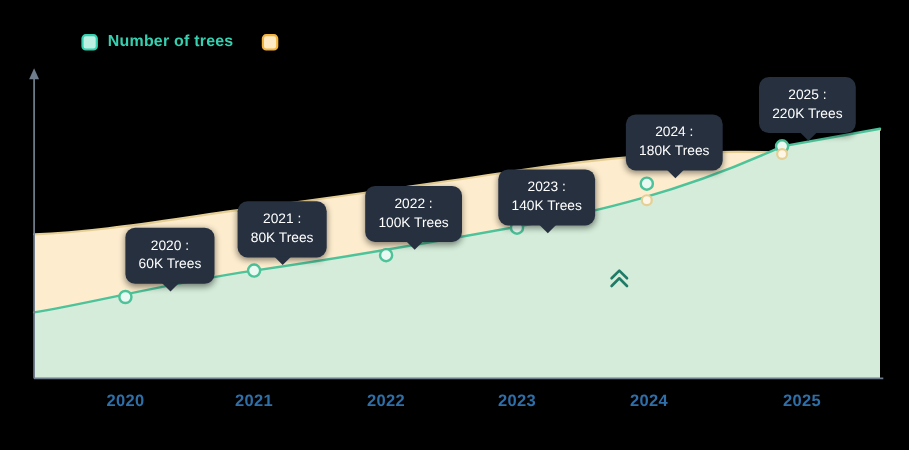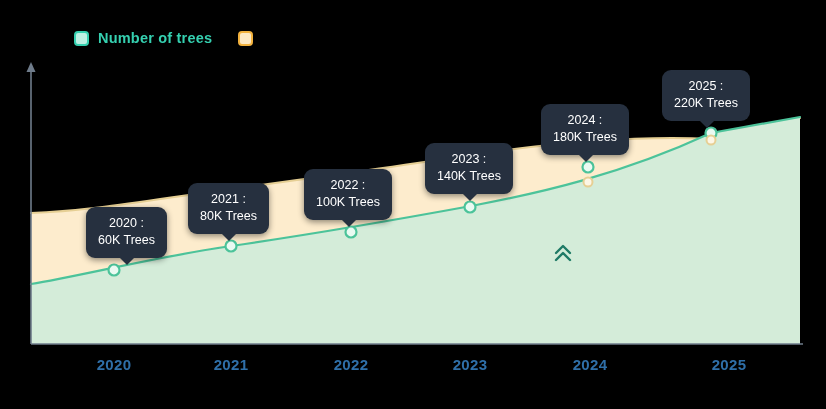--- a/index.html
+++ b/index.html
@@ -60,20 +60,21 @@
     background: #26303f;
     color: #ffffff;
     border-radius: 9px;
     padding: 8px 12px 9px;
     font-size: 12.5px;
     line-height: 1.35;
     text-align: center;
     white-space: nowrap;
     z-index: 15;
     box-shadow: 0 2px 6px rgba(0,0,0,.45);
+    margin-left: 28px;
   }
   .tooltip .t-line { display: block; }
   .tooltip:after {
     content: "";
     position: absolute;
     left: 50%;
     margin-left: -7px;
     bottom: -7px;
     width: 0;
     height: 0;
@@ -165,21 +166,21 @@
     <span class="t-line">60K Trees</span>
   </div>
   <div class="tooltip" style="left:188px; top:183px;">
     <span class="t-line">2021 :</span>
     <span class="t-line">80K Trees</span>
   </div>
   <div class="tooltip" style="left:304px; top:169px;">
     <span class="t-line">2022 :</span>
     <span class="t-line">100K Trees</span>
   </div>
-  <div class="tooltip" style="left:425px; top:143px;">
+  <div class="tooltip" style="left:425px; top:154px;">
     <span class="t-line">2023 :</span>
     <span class="t-line">140K Trees</span>
   </div>
   <div class="tooltip" style="left:541px; top:104px;">
     <span class="t-line">2024 :</span>
     <span class="t-line">180K Trees</span>
   </div>
   <div class="tooltip" style="left:662px; top:70px;">
     <span class="t-line">2025 :</span>
     <span class="t-line">220K Trees</span>

